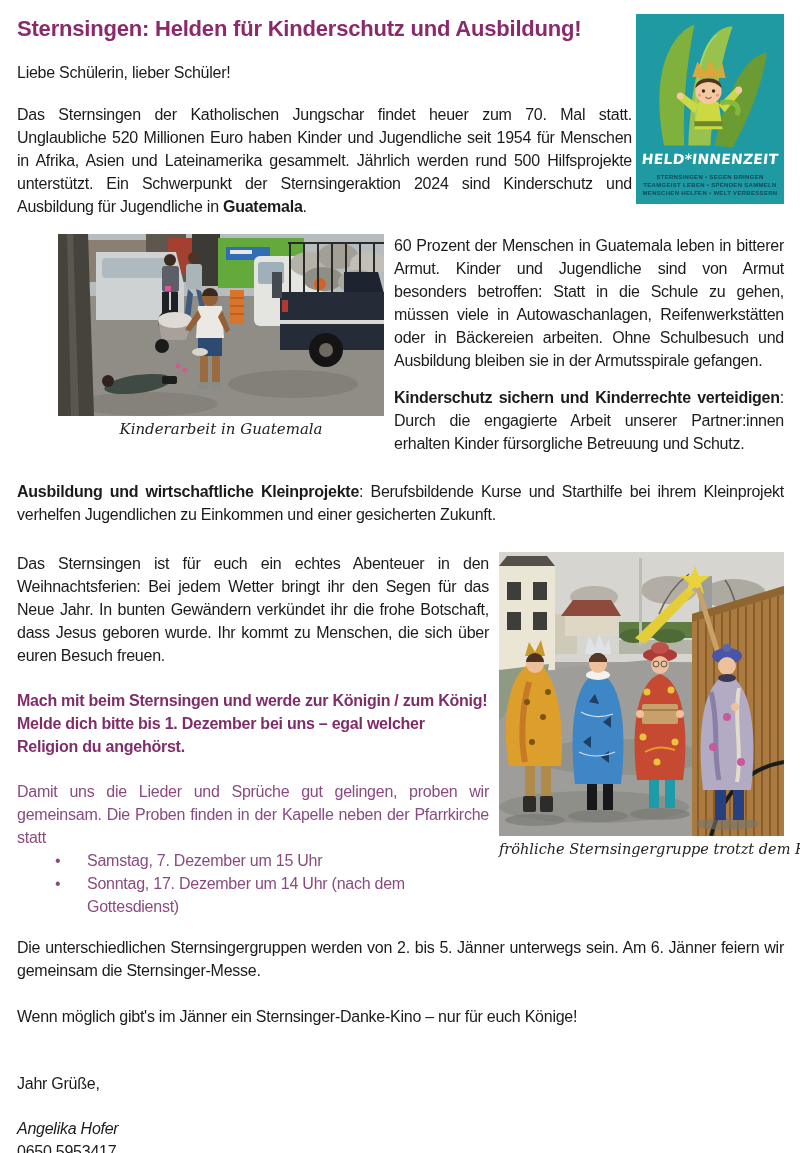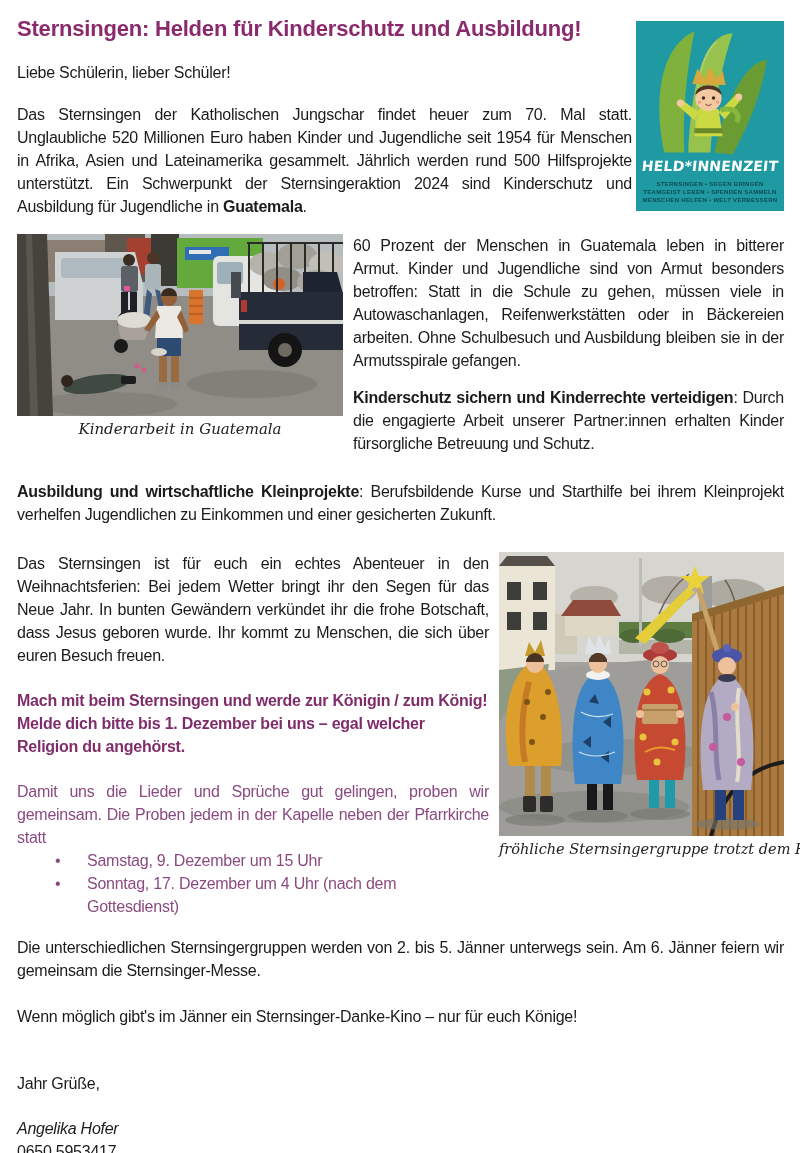--- a/index.html
+++ b/index.html
@@ -5,21 +5,21 @@
   * { margin:0; padding:0; box-sizing:border-box; }
   html,body { background:#ffffff; }
   body {
     width:800px; height:1153px; overflow:hidden;
     font-family:"Liberation Sans", sans-serif;
     color:#1b1b1b; font-size:16px; line-height:23px; letter-spacing:-0.25px;
   }
   .page { width:800px; height:1153px; padding:14px 16px 0 17px; position:relative; }
 
   
-  .header-row { display:flex; align-items:center; }
+  .header-row { display:flex; align-items:flex-start; }
   .header-left { width:615px; }
   h1.doc-title {
     font-size:22px; line-height:26px; font-weight:bold; color:#8a2a6c;
     letter-spacing:-0.2px; margin-top:2px;
   }
   .greeting { margin-top:19px; }
   .intro { margin-top:19px; text-align:justify; hyphens:auto; }
 
   
   .logo {
@@ -33,21 +33,21 @@
     transform:skewX(-6deg); font-family:"DejaVu Sans", sans-serif;
   }
   .logo-tags { position:absolute; bottom:7px; width:100%; }
   .logo-tag {
     font-size:6px; line-height:8px; font-weight:bold; color:#0d4a56;
     text-align:center; letter-spacing:0.3px; white-space:nowrap;
   }
 
   
   .photo-row { display:flex; margin-top:16px; }
-  .photo-col { width:326px; flex-shrink:0; }
+  .photo-col { width:326px; flex-shrink:0;margin-left:41px; }
   .photo-frame svg { display:block; }
   .caption {
     font-family:"DejaVu Serif", serif; font-style:italic; font-size:15px;
     line-height:20px; text-align:center; margin-top:3px; color:#222; letter-spacing:0;
   }
   .photo-row-text { flex:1; padding-left:10px; }
   .photo-row-text p { text-align:justify; hyphens:auto; }
   .photo-row-text p + p { margin-top:14px; }
 
   .ausbildung { margin-top:25px; text-align:justify; hyphens:auto; }
@@ -204,24 +204,24 @@
       <p><b class="lead">Kinderschutz sichern und Kinderrechte verteidigen</b><span>: Durch die engagierte Arbeit unserer Partner:innen erhalten Kinder fürsorgliche Betreuung und Schutz.</span></p>
     </div>
   </div>
 
   <p class="ausbildung"><b class="lead">Ausbildung und wirtschaftliche Kleinprojekte</b><span>: Berufsbildende Kurse und Starthilfe bei ihrem Kleinprojekt verhelfen Jugendlichen zu Einkommen und einer gesicherten Zukunft.</span></p>
 
   <div class="two-col">
     <div class="left-col">
       <p>Das Sternsingen ist für euch ein echtes Abenteuer in den Weihnachtsferien: Bei jedem Wetter bringt ihr den Segen für das Neue Jahr. In bunten Gewändern verkündet ihr die frohe Botschaft, dass Jesus geboren wurde. Ihr kommt zu Menschen, die sich über euren Besuch freuen.</p>
       <p class="cta">Mach mit beim Sternsingen und werde zur Königin / zum König! Melde dich bitte bis 1. Dezember bei uns – egal welcher Religion du angehörst.</p>
-      <p class="rehearsal">Damit uns die Lieder und Sprüche gut gelingen, proben wir gemeinsam. Die Proben jedem in der Kapelle neben der Pfarrkirche statt</p>
+      <p class="rehearsal">Damit uns die Lieder und Sprüche gut gelingen, proben wir gemeinsam. Die Proben finden in der Kapelle neben der Pfarrkirche statt</p>
       <ul class="rehearsal-list">
-        <li><span>Samstag, 9. Dezember um 15 Uhr</span></li>
-        <li><span>Sonntag, 17. Dezember um 4 Uhr (nach dem Gottesdienst)</span></li>
+        <li><span>Samstag, 7. Dezember um 15 Uhr</span></li>
+        <li><span>Sonntag, 17. Dezember um 14 Uhr (nach dem Gottesdienst)</span></li>
       </ul>
     </div>
     <div class="right-col">
       <div class="photo-frame">
         <svg width="285" height="284" viewBox="0 0 285 284">
           <rect width="285" height="284" fill="#a3a29d"></rect>
           <rect width="285" height="110" fill="#d6d5d0"></rect>
           <ellipse cx="170" cy="38" rx="28" ry="14" fill="#8a7f72" opacity="0.45"></ellipse>
           <ellipse cx="235" cy="42" rx="32" ry="15" fill="#7d7568" opacity="0.45"></ellipse>
           <ellipse cx="95" cy="45" rx="24" ry="11" fill="#7d7568" opacity="0.35"></ellipse>

